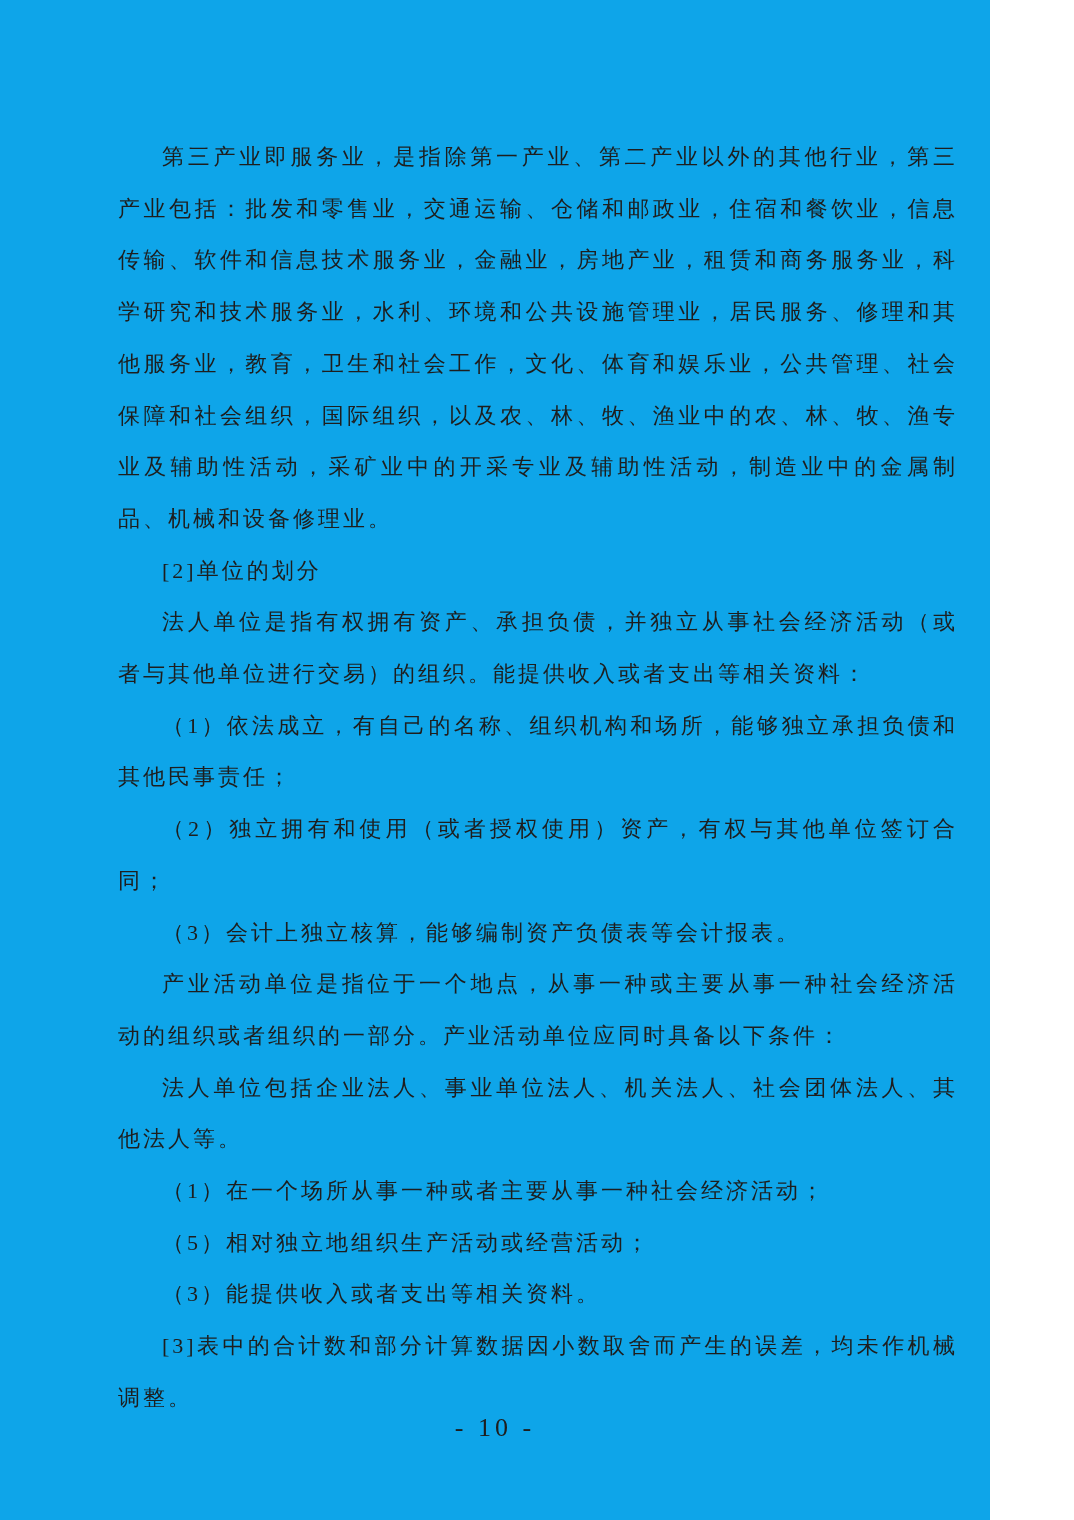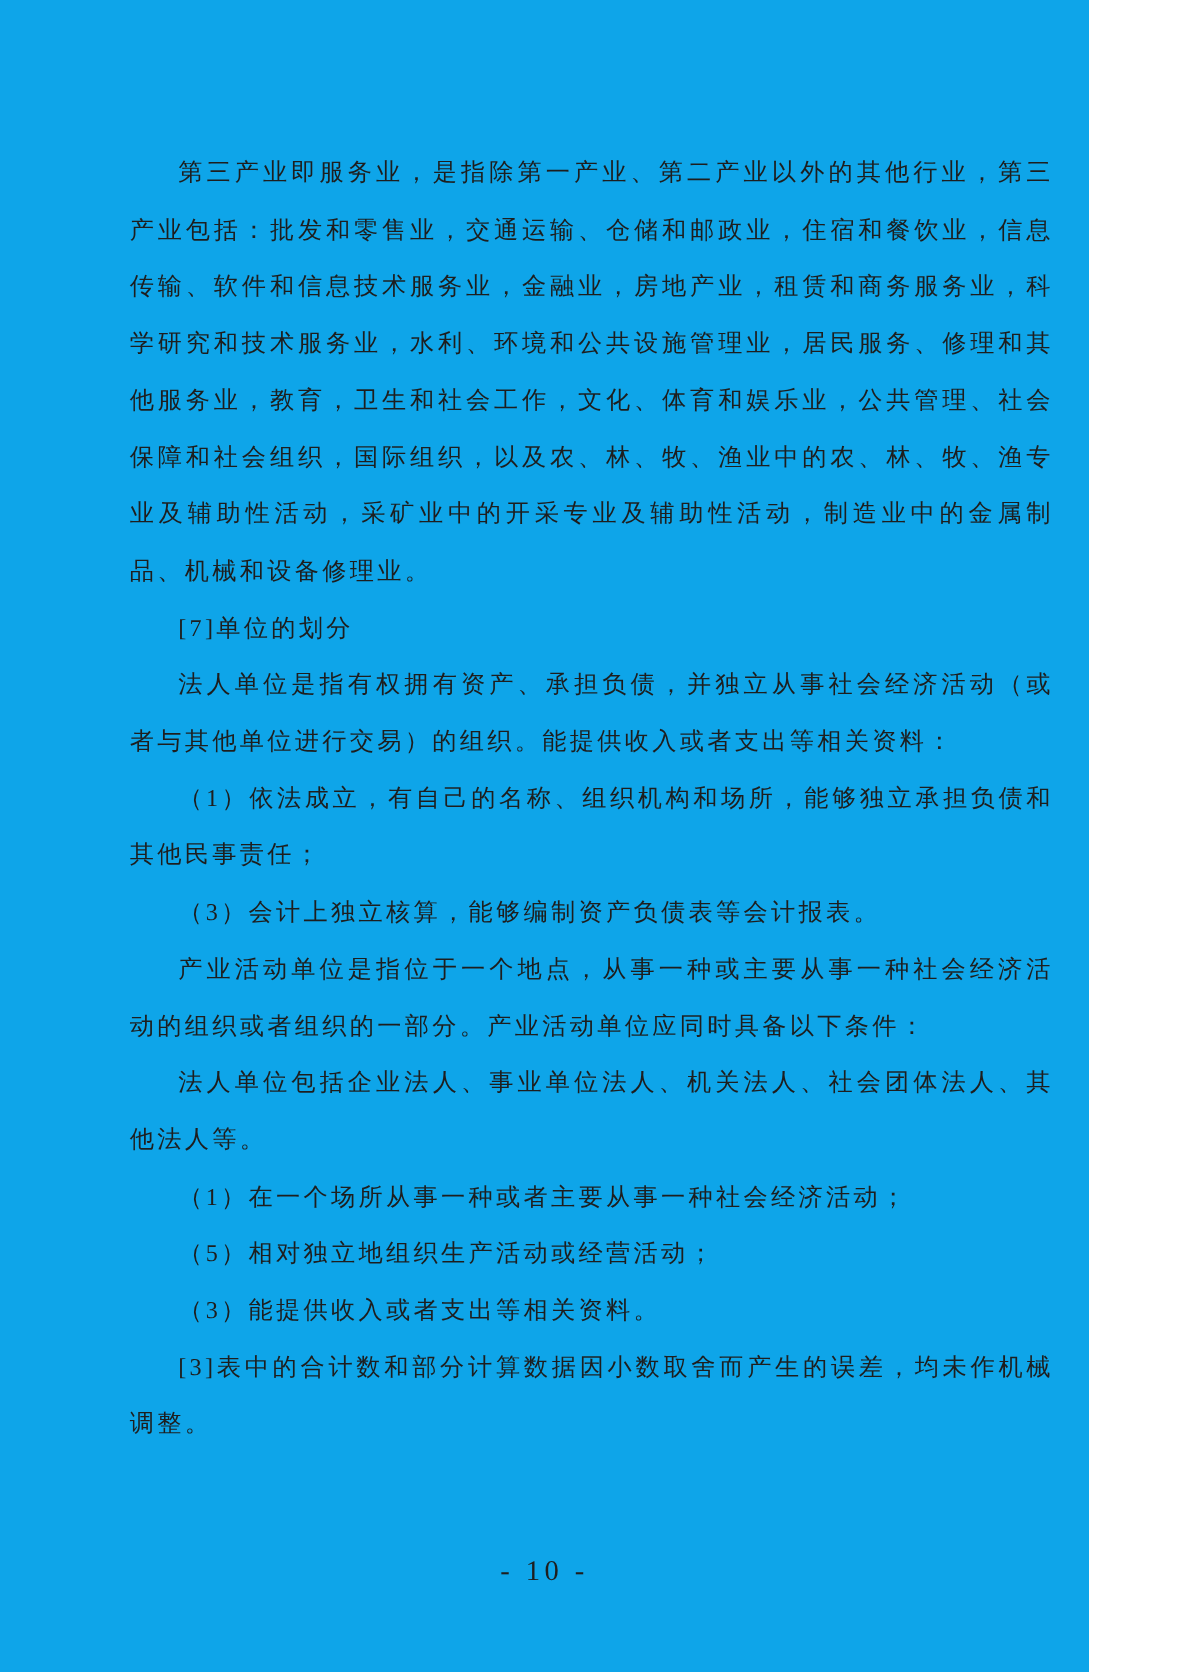--- a/index.html
+++ b/index.html
@@ -43,23 +43,24 @@
     letter-spacing: 4px;
     color: #1e1e1e;
   }
 </style>
 </head>
 <body>
 
 <div class="page">
   <div class="doc-body">
     <p>第三产业即服务业，是指除第一产业、第二产业以外的其他行业，第三产业包括：批发和零售业，交通运输、仓储和邮政业，住宿和餐饮业，信息传输、软件和信息技术服务业，金融业，房地产业，租赁和商务服务业，科学研究和技术服务业，水利、环境和公共设施管理业，居民服务、修理和其他服务业，教育，卫生和社会工作，文化、体育和娱乐业，公共管理、社会保障和社会组织，国际组织，以及农、林、牧、渔业中的农、林、牧、渔专业及辅助性活动，采矿业中的开采专业及辅助性活动，制造业中的金属制品、机械和设备修理业。</p>
-    <p>[7]单位的划分</p>
+    <p>[2]单位的划分</p>
     <p>法人单位是指有权拥有资产、承担负债，并独立从事社会经济活动（或者与其他单位进行交易）的组织。能提供收入或者支出等相关资料：</p>
     <p>（1）依法成立，有自己的名称、组织机构和场所，能够独立承担负债和其他民事责任；</p>
+    <p>（2）独立拥有和使用（或者授权使用）资产，有权与其他单位签订合同；</p>
     <p>（3）会计上独立核算，能够编制资产负债表等会计报表。</p>
     <p>产业活动单位是指位于一个地点，从事一种或主要从事一种社会经济活动的组织或者组织的一部分。产业活动单位应同时具备以下条件：</p>
     <p>法人单位包括企业法人、事业单位法人、机关法人、社会团体法人、其他法人等。</p>
     <p>（1）在一个场所从事一种或者主要从事一种社会经济活动；</p>
     <p>（5）相对独立地组织生产活动或经营活动；</p>
     <p>（3）能提供收入或者支出等相关资料。</p>
     <p>[3]表中的合计数和部分计算数据因小数取舍而产生的误差，均未作机械调整。</p>
   </div>
   <div class="page-footer">- 10 -</div>
 </div>

